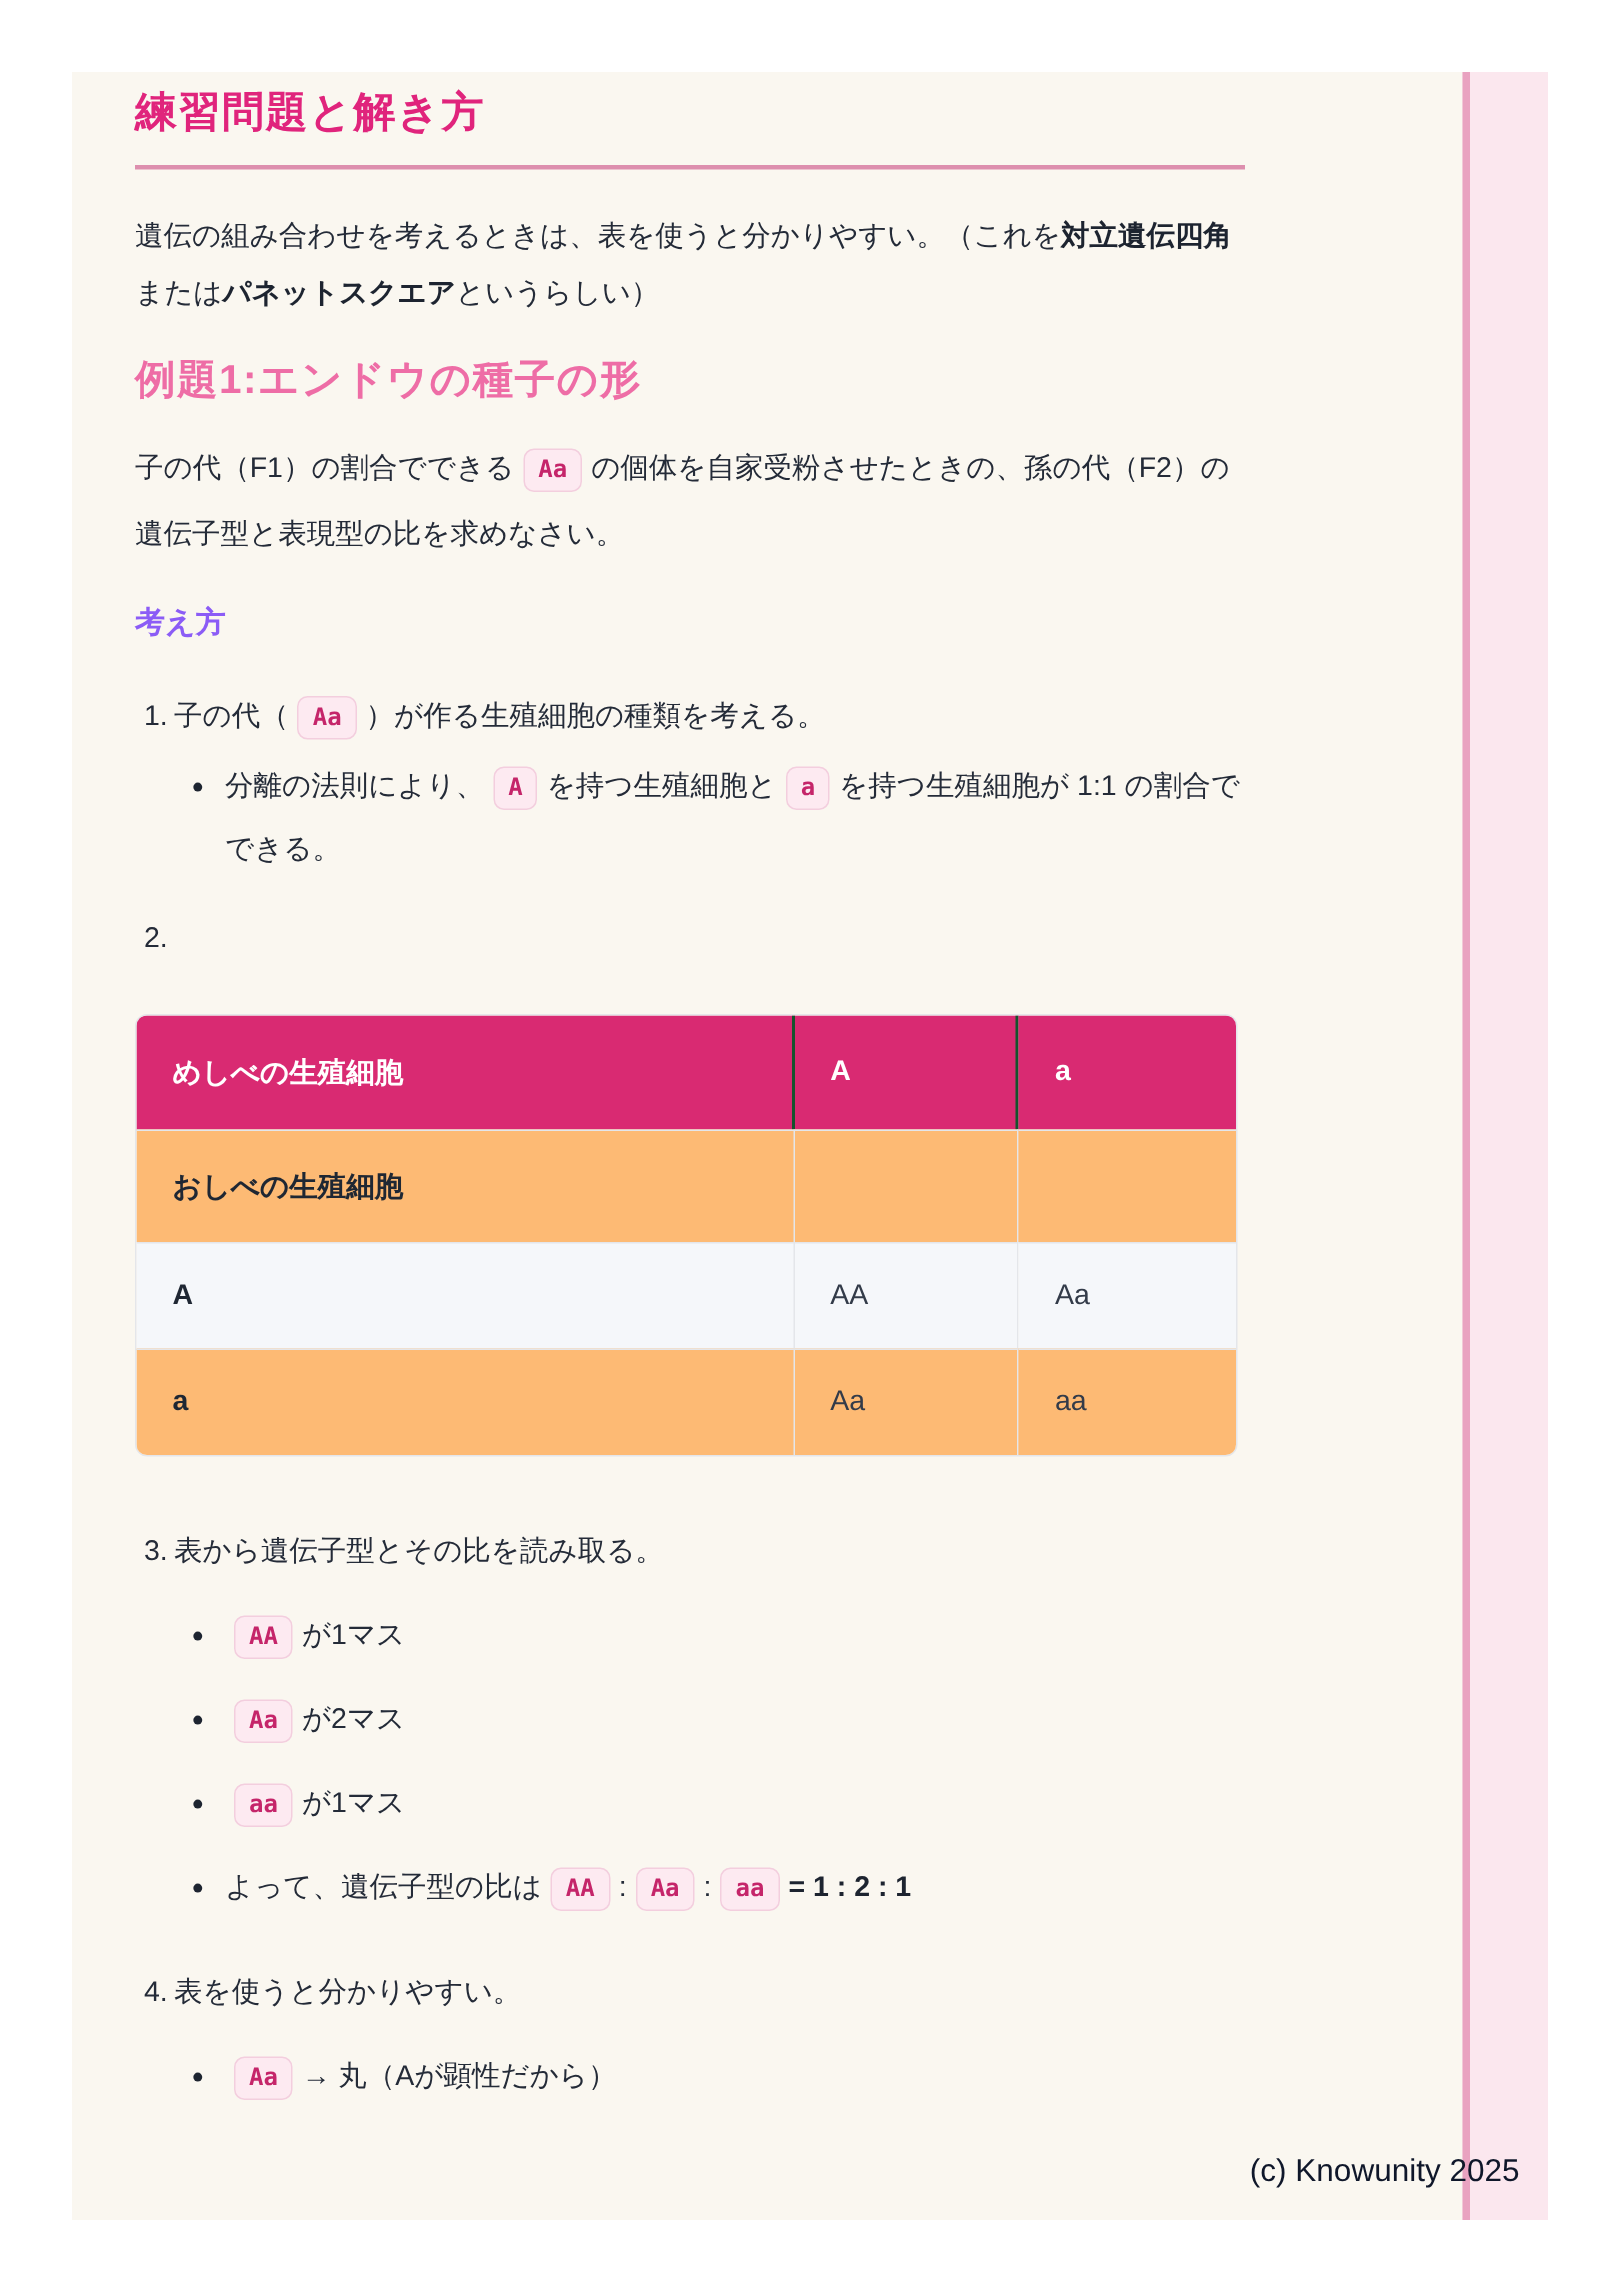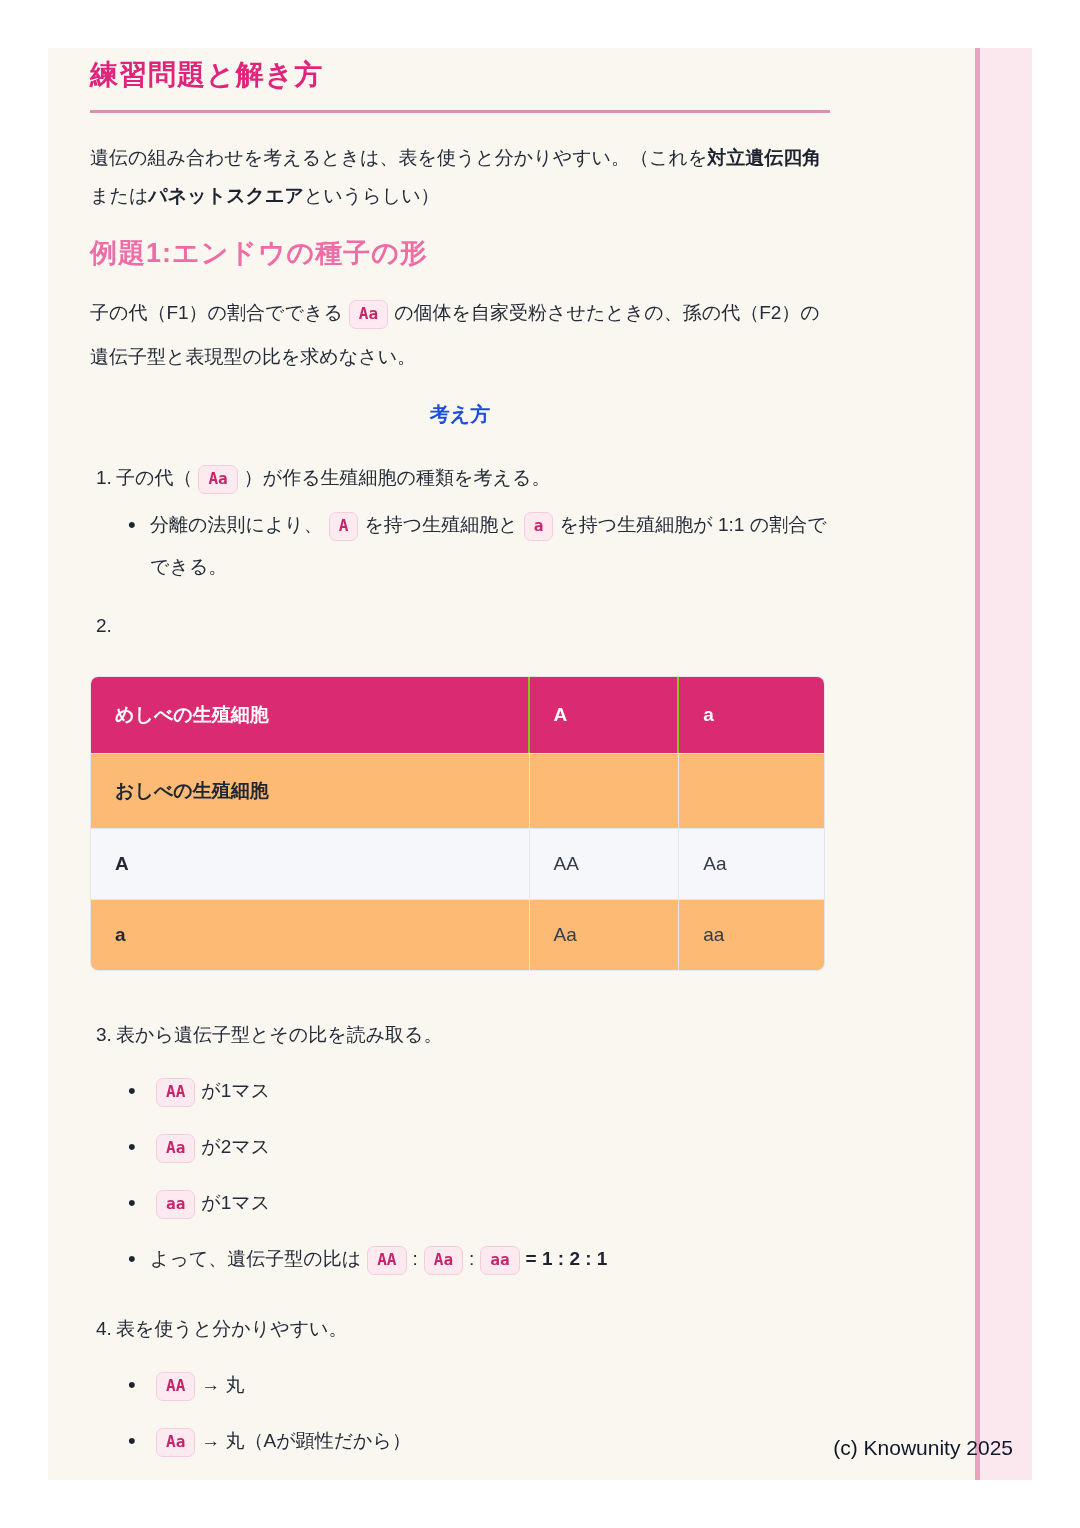--- a/index.html
+++ b/index.html
@@ -28,21 +28,21 @@
 
   .para { font-size: 19px; line-height: 38px; }
   .para b, .ratio-bold { font-weight: bold; color: #1d2430; margin-top: 48px; }
 
   .h2 {
     margin-top: 20px; font-size: 27px; font-weight: bold;
     color: #ee6da6; letter-spacing: 1px;
   }
   .problem { margin-top: 20px; font-size: 19px; line-height: 44px; }
 
-  .h3 { margin-top: 22px; font-size: 20px; font-weight: bold; color: #1d4ed8; text-align: center; }
+  .h3 { margin-top: 22px; font-size: 20px; font-weight: bold; color: #8b5cf6; }
 
   .code {
     display: inline-block; vertical-align: baseline;
     background: #fdeaf1; border: 1px solid #f3cede; border-radius: 7px;
     padding: 2px 9px 3px;
     font-family: "DejaVu Sans Mono", monospace; font-weight: bold;
     font-size: 16px; color: #c5256a; margin: 0 6px; line-height: 22px;
   }
 
   .step { display: flex; font-size: 19px; line-height: 44px; }
@@ -66,21 +66,21 @@
   table.punnett {
     margin-top: 28px; width: 735px;
     border-collapse: separate; border-spacing: 0;
     font-size: 19px; border-radius: 8px; overflow: hidden;
     border: 1px solid #e4e6ea;
   }
   table.punnett thead th {
     background: #d92a72; color: #ffffff; font-weight: 600;
     text-align: left; padding: 25px 24px; border: none;
   }
-  table.punnett thead th:not(:last-child) { border-right: 2px solid #84cc16; }
+  table.punnett thead th:not(:last-child) { border-right: 2px solid #14532d; }
   table.punnett col.c1 { width: 440px; }
   table.punnett col.c2 { width: 150px; }
   table.punnett col.c3 { width: 145px; }
   table.punnett tbody th, table.punnett tbody td {
     padding: 24px; text-align: left; border-top: 1px solid #e4e6ea;
     background: #fdba74;
   }
   table.punnett tbody th { font-weight: bold; color: #1f2733; }
   table.punnett tbody td { color: #333b49; }
   table.punnett tbody th:not(:last-child), table.punnett tbody td:not(:last-child) { border-right: 1px solid #e4e6ea; }
@@ -167,21 +167,20 @@
           <li><span>よって、遺伝子型の比は</span><span class="code">AA</span><span>:</span><span class="code">Aa</span><span>:</span><span class="code">aa</span><span class="ratio-bold">= 1 : 2 : 1</span></li>
         </ul>
       </div>
     </div>
 
     <div class="step step-4">
       <span class="num">4.</span>
       <div>
         <span>表を使うと分かりやすい。</span>
         <ul class="bullets">
-          <li><span class="code">AA</span><span>→ 丸</span></li>
           <li><span class="code">Aa</span><span>→ 丸（Aが顕性だから）</span></li>
 
         </ul>
       </div>
     </div>
 
   </div>
 
   <div class="footer">(c) Knowunity 2025</div>
 </div>

